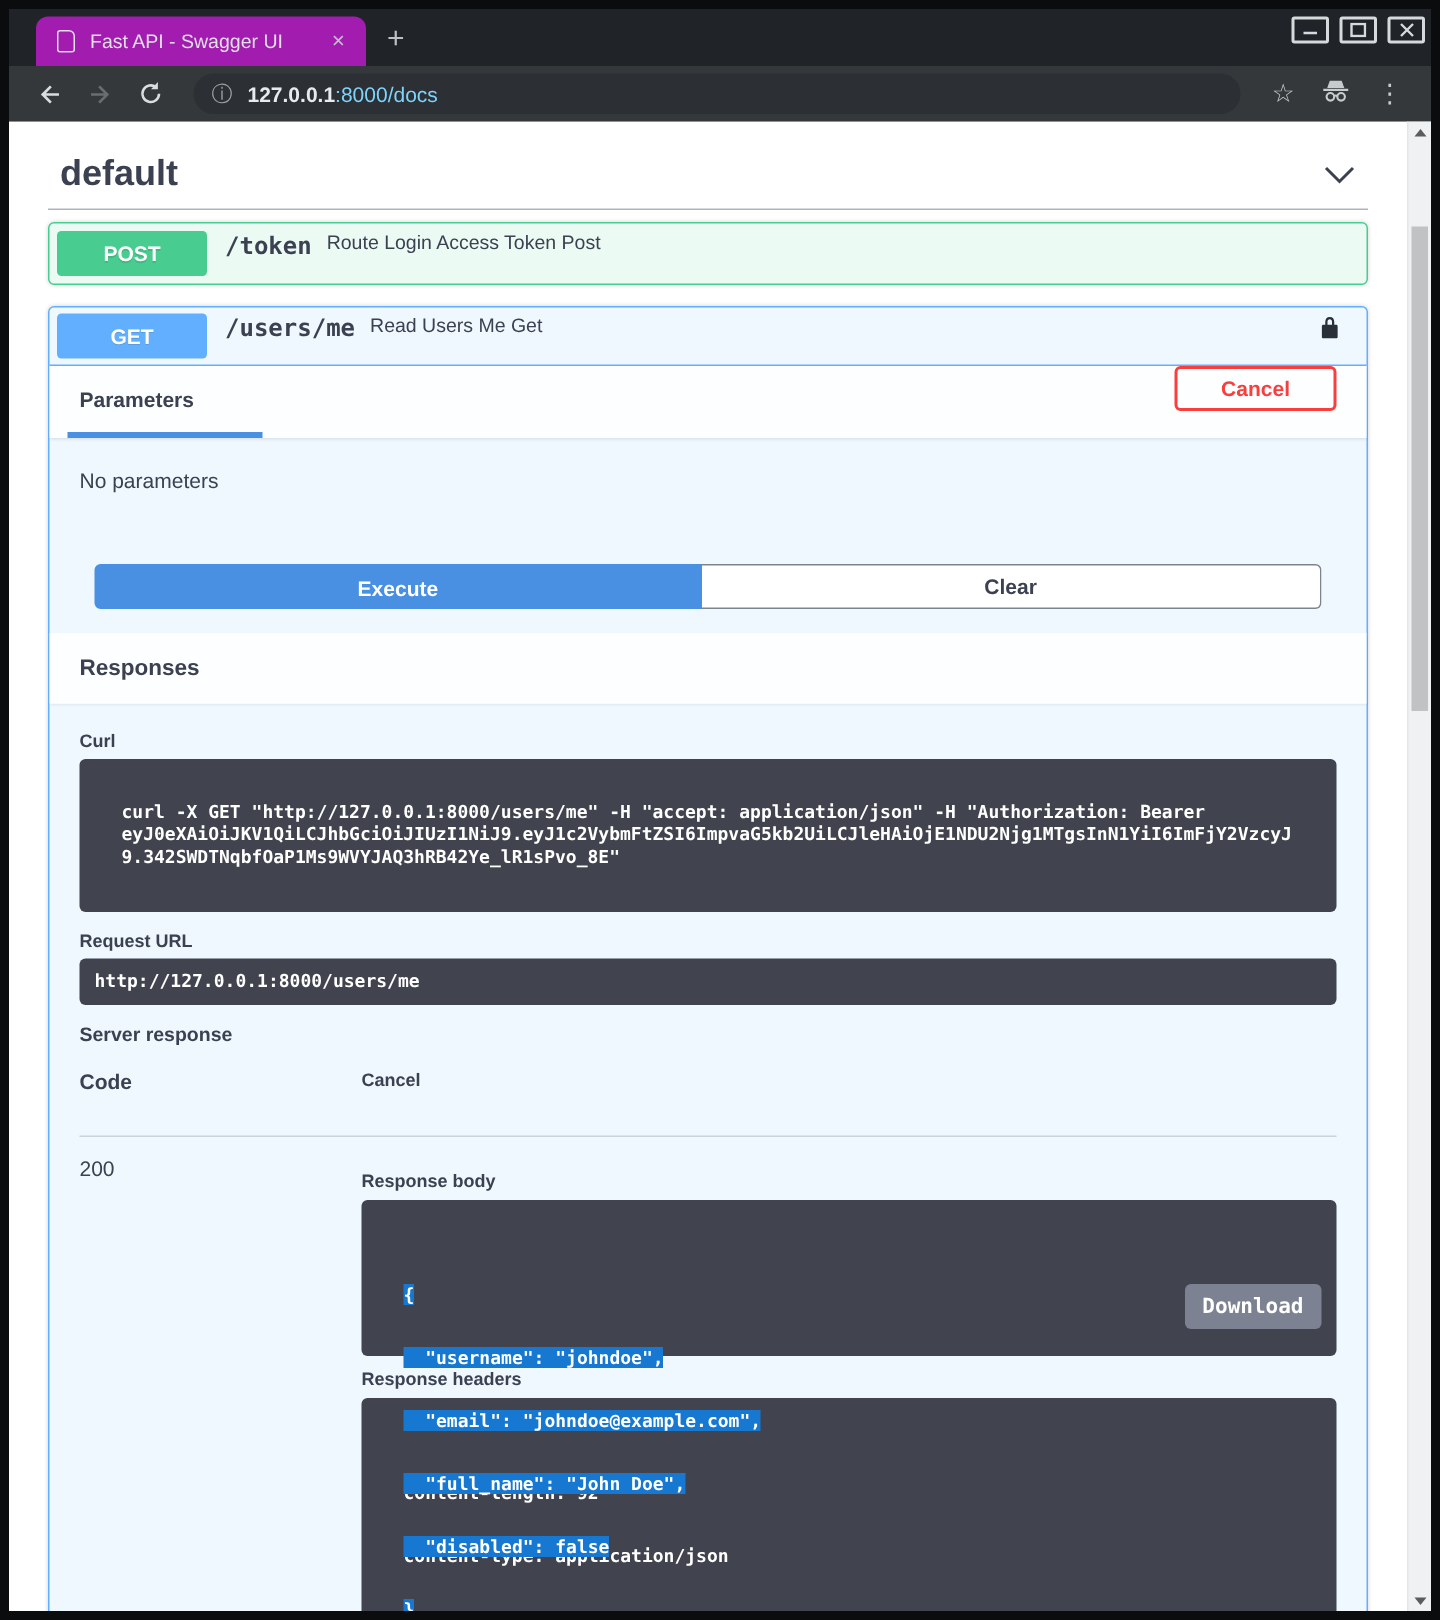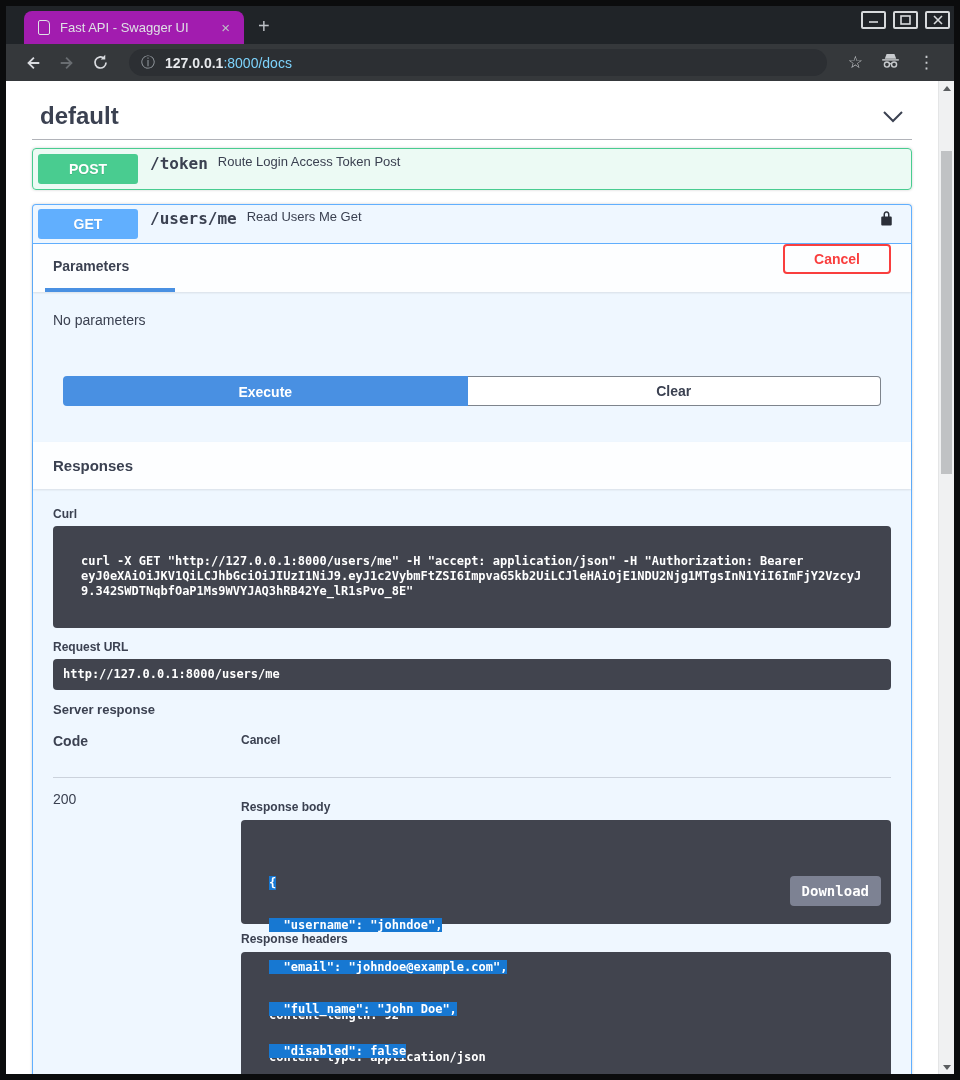--- a/index.html
+++ b/index.html
@@ -58,21 +58,21 @@
   .opblock-section-header { background:rgba(255,255,255,.85); box-shadow:0 1px 2px rgba(0,0,0,.1);
                             display:flex; align-items:stretch; justify-content:space-between; height:48px; padding:0 20px; }
   .tab-item { display:flex; align-items:center; font-size:14px; font-weight:700;
               border-bottom:4px solid #4990e2; padding:0 46px 0 8px; margin-left:-8px; cursor:pointer; }
   .cancel-wrap { display:flex; align-items:flex-start; }
   .btn-cancel { border:2px solid #f93e3e; color:#f93e3e; background:transparent; border-radius:4px;
                 font-weight:700; font-size:14px; padding:5px 29px; font-family:inherit; cursor:pointer; }
 
   .params-pane { padding:20px 20px 0; }
   .no-params { font-size:14px; color:#3b4151; margin-bottom:48px; }
-  .execute-wrapper { display:flex; margin:0 10px; padding-bottom:36px; }
+  .execute-wrapper { display:flex; margin:0 10px; padding-bottom:16px; }
   .btn-execute { flex:1; background:#4990e2; color:#fff; border:2px solid #4990e2; border-radius:4px 0 0 4px;
                  font-weight:700; font-size:14px; padding:6px 0; font-family:inherit; cursor:pointer; height:30px; }
   .btn-clear { flex:1; background:#fff; color:#3b4151; border:1px solid #7e848c; border-left:none;
                border-radius:0 4px 4px 0; font-weight:700; font-size:14px; font-family:inherit; cursor:pointer; height:30px; }
 
   .responses-header { background:rgba(255,255,255,.85); box-shadow:0 1px 2px rgba(0,0,0,.1);
                       display:flex; align-items:center; height:47px; padding:0 20px; }
   .responses-title { font-size:15px; font-weight:700; }
   .responses-inner { padding:0 20px 20px; }
 

